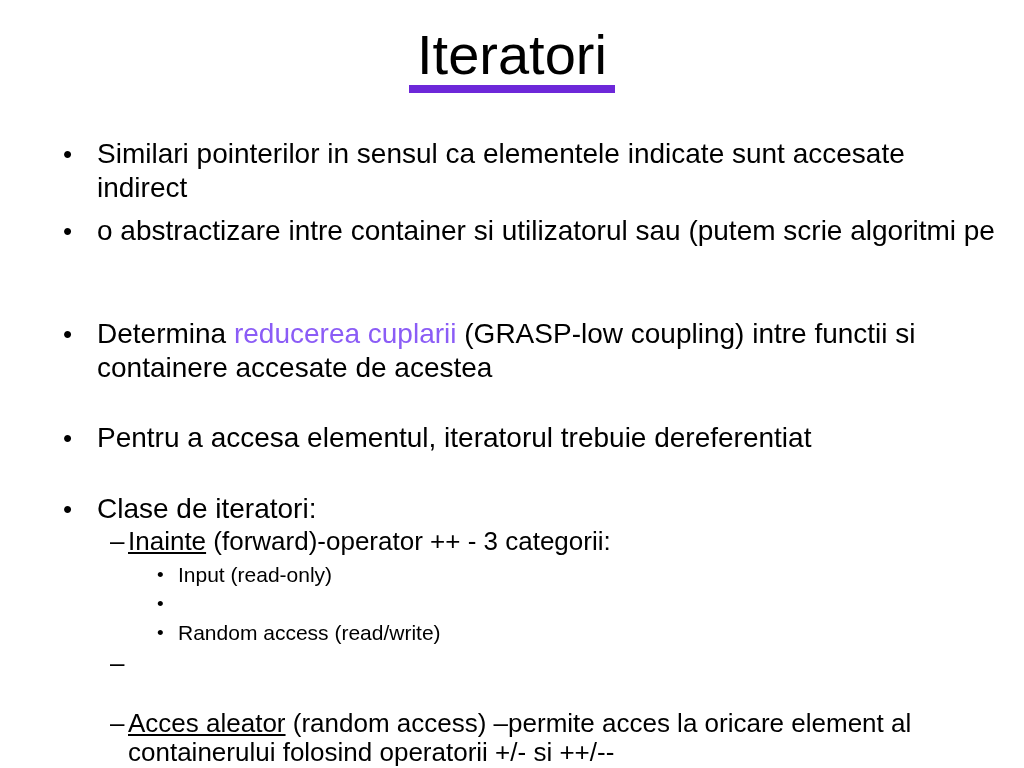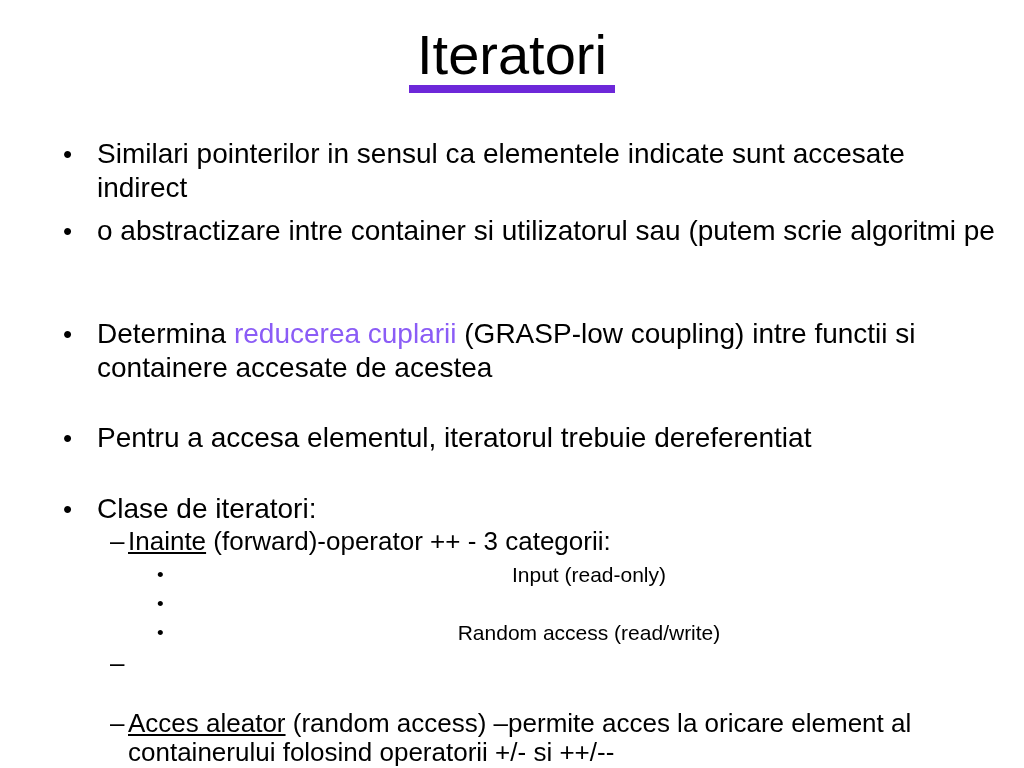--- a/index.html
+++ b/index.html
@@ -38,21 +38,21 @@
   .l1 { font-size: 28px; line-height: 34px; }
   .l1 .marker { left: 63px; font-size: 26px; }
   .l1 .text { margin-left: 97px; }
   
   .l2 { font-size: 26px; line-height: 29px; }
   .l2 .marker { left: 110px; }
   .l2 .text { margin-left: 128px; }
   
   .l3 { font-size: 21px; line-height: 26px; }
   .l3 .marker { left: 157px; font-size: 19px; }
-  .l3 .text { margin-left: 178px; text-align: center; }
+  .l3 .text { margin-left: 178px; }
   .lead { font-weight: normal; text-decoration: underline; }
 </style>
 </head>
 <body style="background: rgb(255, 255, 255); color: rgb(0, 0, 0);">
 
 <div class="slide">
 
   <div class="title-wrap">
     <span class="title">Iteratori</span>
   </div>

